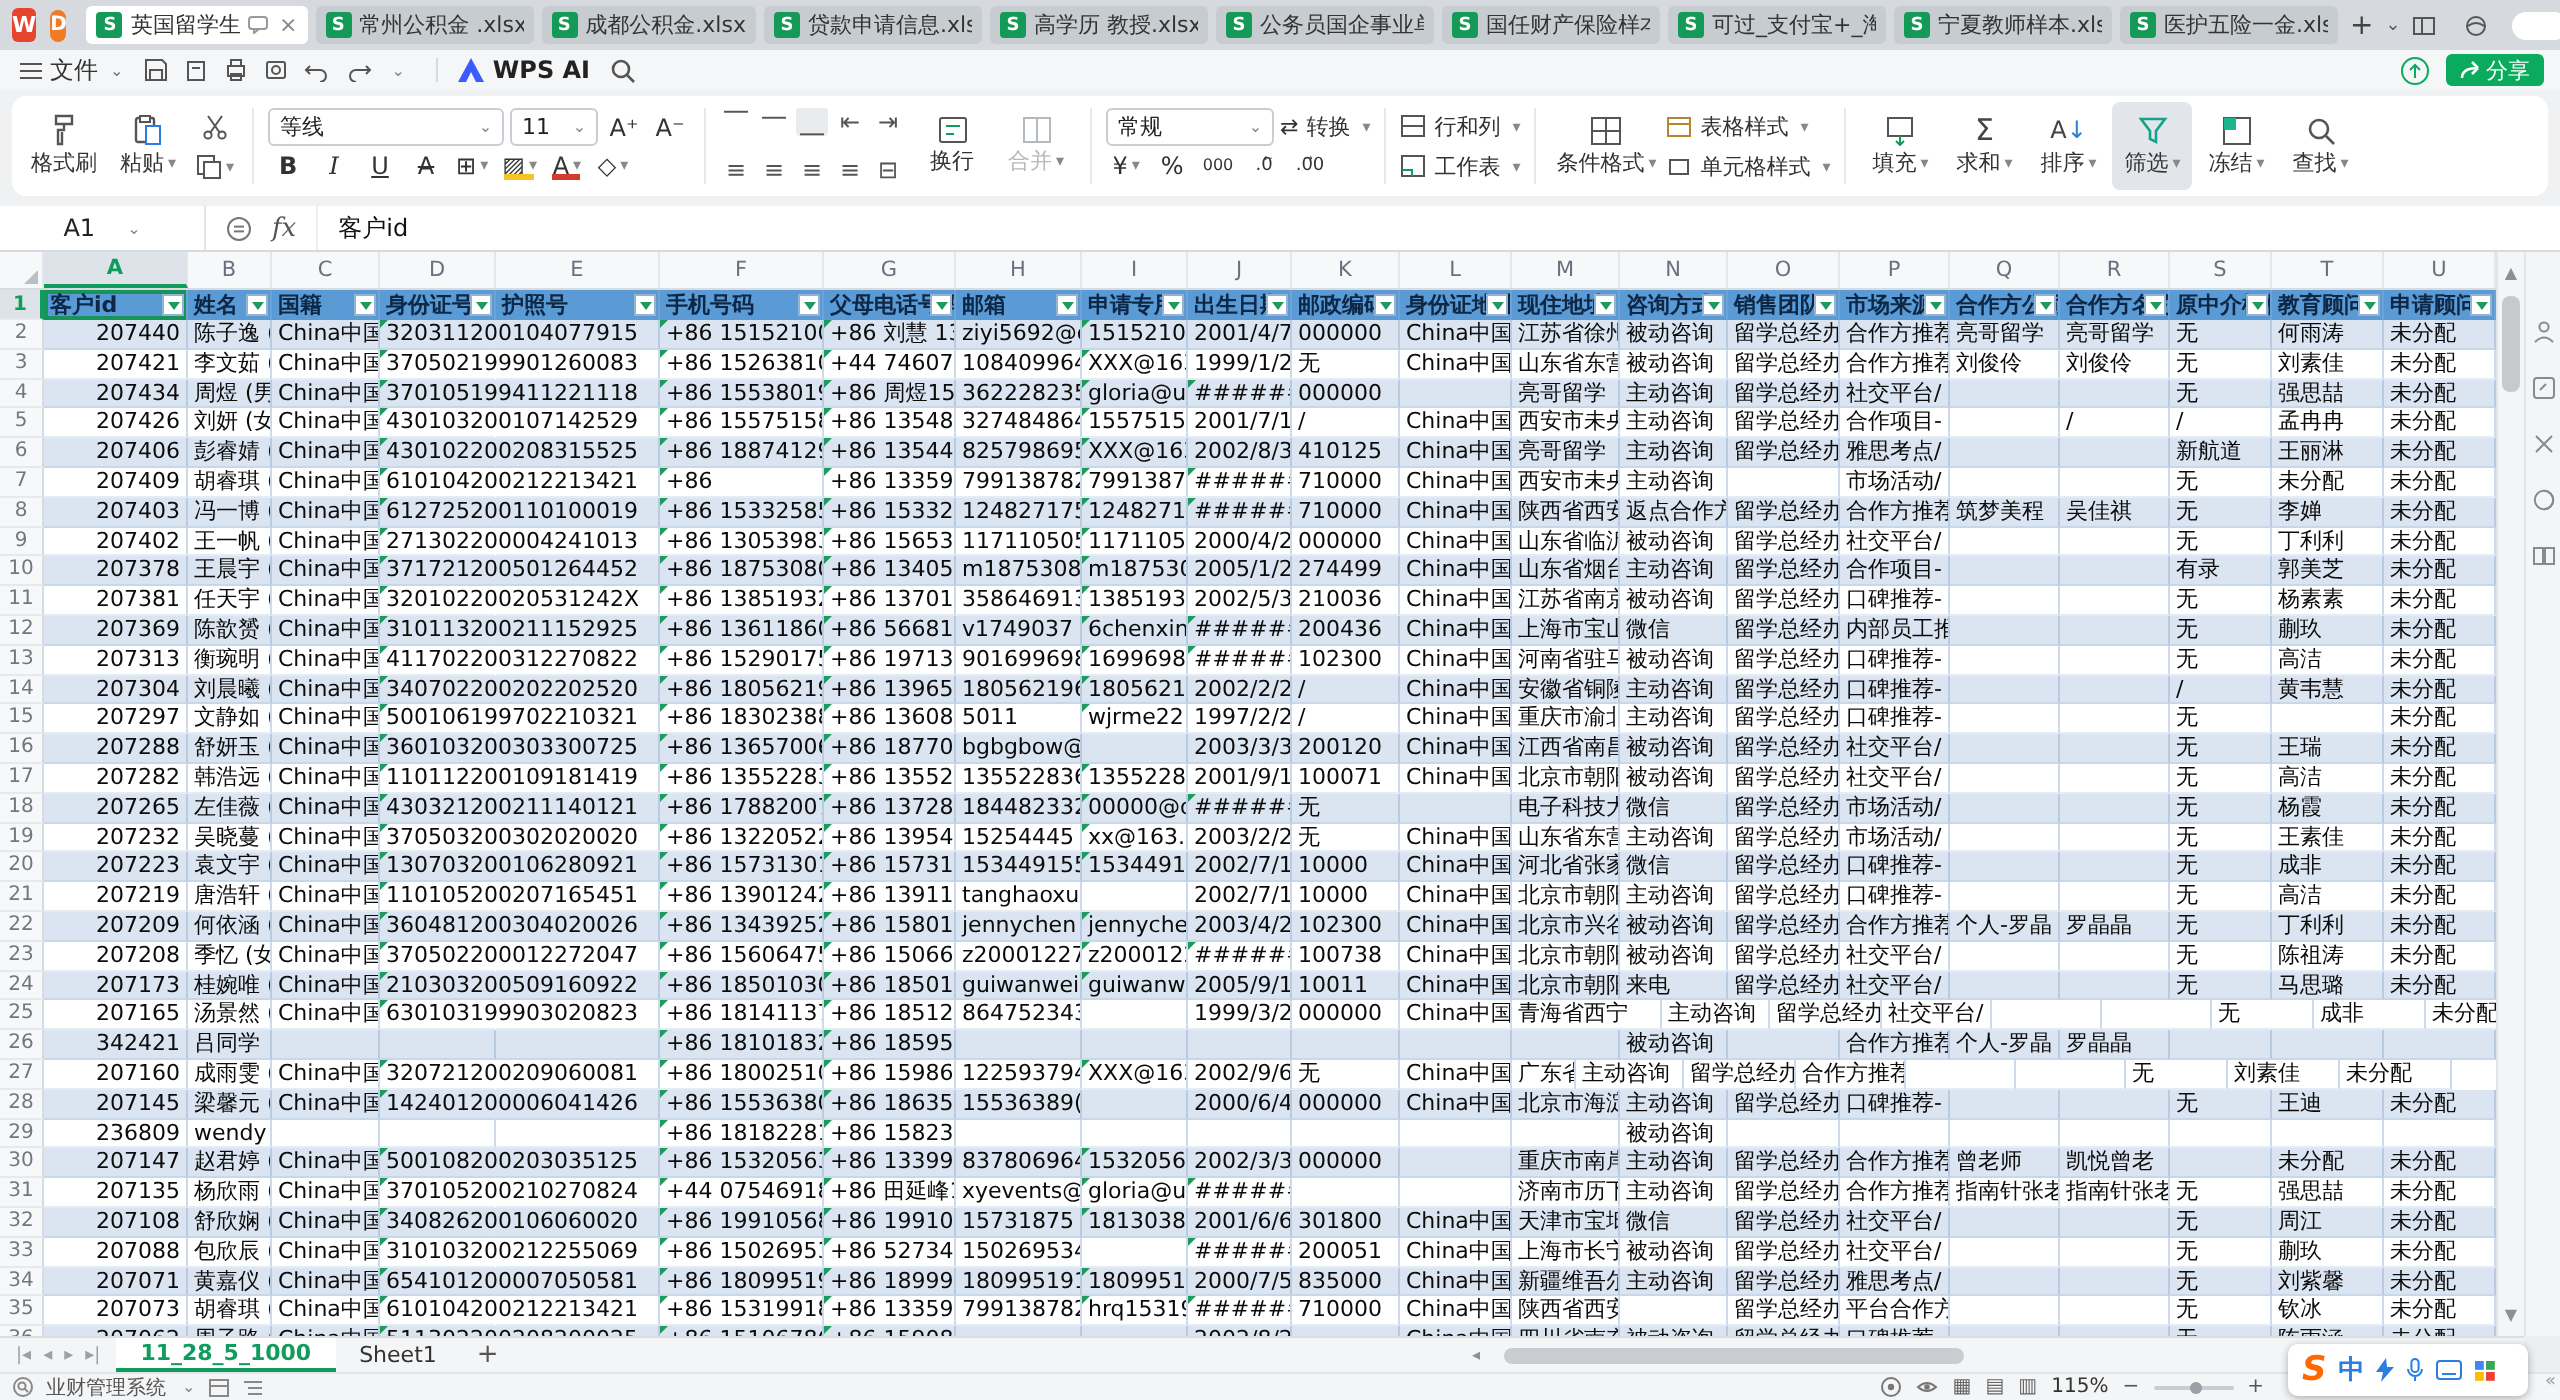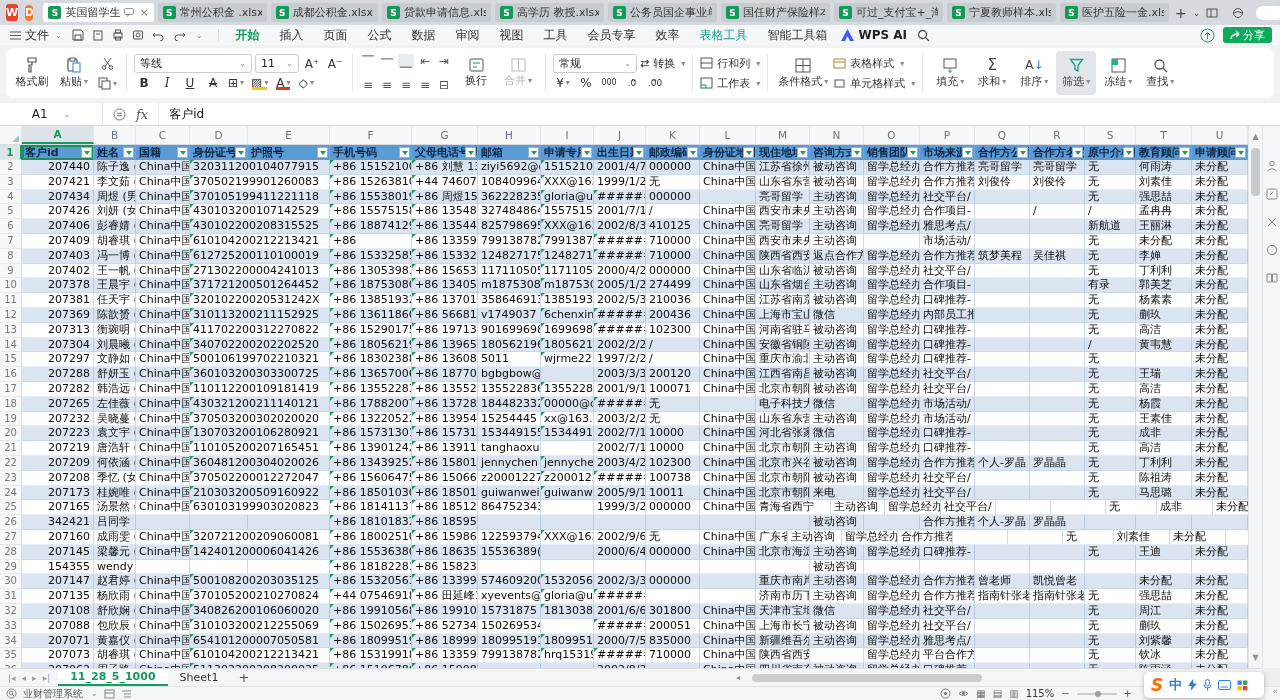--- a/index.html
+++ b/index.html
@@ -233,34 +233,20 @@
           </svg>
         </span>
       <span>
           <svg width="13" height="11" viewBox="0 0 13 11">
             <path d="M10 3 L12 5 L10 7 M12 5 H5 a3 3 0 0 0 0 6" fill="none" stroke="#555"></path>
           </svg>
         </span>
       <span class="car">⌄</span>
     </div>
     <div class="vline"></div>
-    <div id="menuitems" style="display:flex;align-items:center">
-        <span class="mi active">开始</span>
-        <span class="mi">插入</span>
-        <span class="mi">页面</span>
-        <span class="mi">公式</span>
-        <span class="mi">数据</span>
-        <span class="mi">审阅</span>
-        <span class="mi">视图</span>
-        <span class="mi">工具</span>
-        <span class="mi">会员专享</span>
-        <span class="mi">效率</span>
-        <span class="mi ctx">表格工具</span>
-        <span class="mi">智能工具箱</span>
-      </div>
     <div class="ai">
       <svg width="13" height="12" viewBox="0 0 13 12">
           <path d="M6.5 0 L13 12 H9 L6.5 7 L4 12 H0 Z" fill="#3b5bfd"></path>
         </svg>
       <span>WPS AI</span>
     </div>
     <span class="msearch">
         <svg width="13" height="13" viewBox="0 0 13 13">
           <circle cx="5.5" cy="5.5" r="4" fill="none" stroke="#555" stroke-width="1.3"></circle>
           <line x1="8.5" y1="8.5" x2="12" y2="12" stroke="#555" stroke-width="1.3"></line>
@@ -1223,21 +1209,21 @@
           <div class="c" style="width:56px">留学总经办</div>
           <div class="c" style="width:55px">口碑推荐-</div>
           <div class="c" style="width:55px"></div>
           <div class="c" style="width:55px"></div>
           <div class="c" style="width:51px">无</div>
           <div class="c" style="width:56px">王迪</div>
           <div class="c" style="width:56px">未分配</div>
         </div>
         <div class="r">
           <div class="rn">29</div>
-          <div class="c num" style="width:72px">154355</div>
+          <div class="c num" style="width:72px">236809</div>
           <div class="c" style="width:42px">wendy</div>
           <div class="c" style="width:54px"></div>
           <div class="c" style="width:58px"></div>
           <div class="c" style="width:82px"></div>
           <div class="c tri" style="width:82px">+86 18182281</div>
           <div class="c tri" style="width:66px">+86 1582391866</div>
           <div class="c" style="width:63px"></div>
           <div class="c" style="width:53px"></div>
           <div class="c num" style="width:52px"></div>
           <div class="c" style="width:54px"></div>
@@ -1254,21 +1240,21 @@
         </div>
         <div class="r band">
           <div class="rn">30</div>
           <div class="c num" style="width:72px">207147</div>
           <div class="c" style="width:42px">赵君婷 (女</div>
           <div class="c" style="width:54px">China中国</div>
           <div class="c ovf tri" style="width:58px">500108200203035125</div>
           <div class="c" style="width:82px"></div>
           <div class="c tri" style="width:82px">+86 15320563</div>
           <div class="c tri" style="width:66px">+86 1339985047</div>
-          <div class="c" style="width:63px">574609200</div>
+          <div class="c" style="width:63px">837806964</div>
           <div class="c tri" style="width:53px">15320563(</div>
           <div class="c num" style="width:52px">2002/3/3</div>
           <div class="c" style="width:54px">000000</div>
           <div class="c" style="width:56px"></div>
           <div class="c" style="width:54px">重庆市南岸</div>
           <div class="c" style="width:54px">主动咨询</div>
           <div class="c" style="width:56px">留学总经办</div>
           <div class="c" style="width:55px">合作方推荐</div>
           <div class="c" style="width:55px">曾老师</div>
           <div class="c" style="width:55px">凯悦曾老</div>

